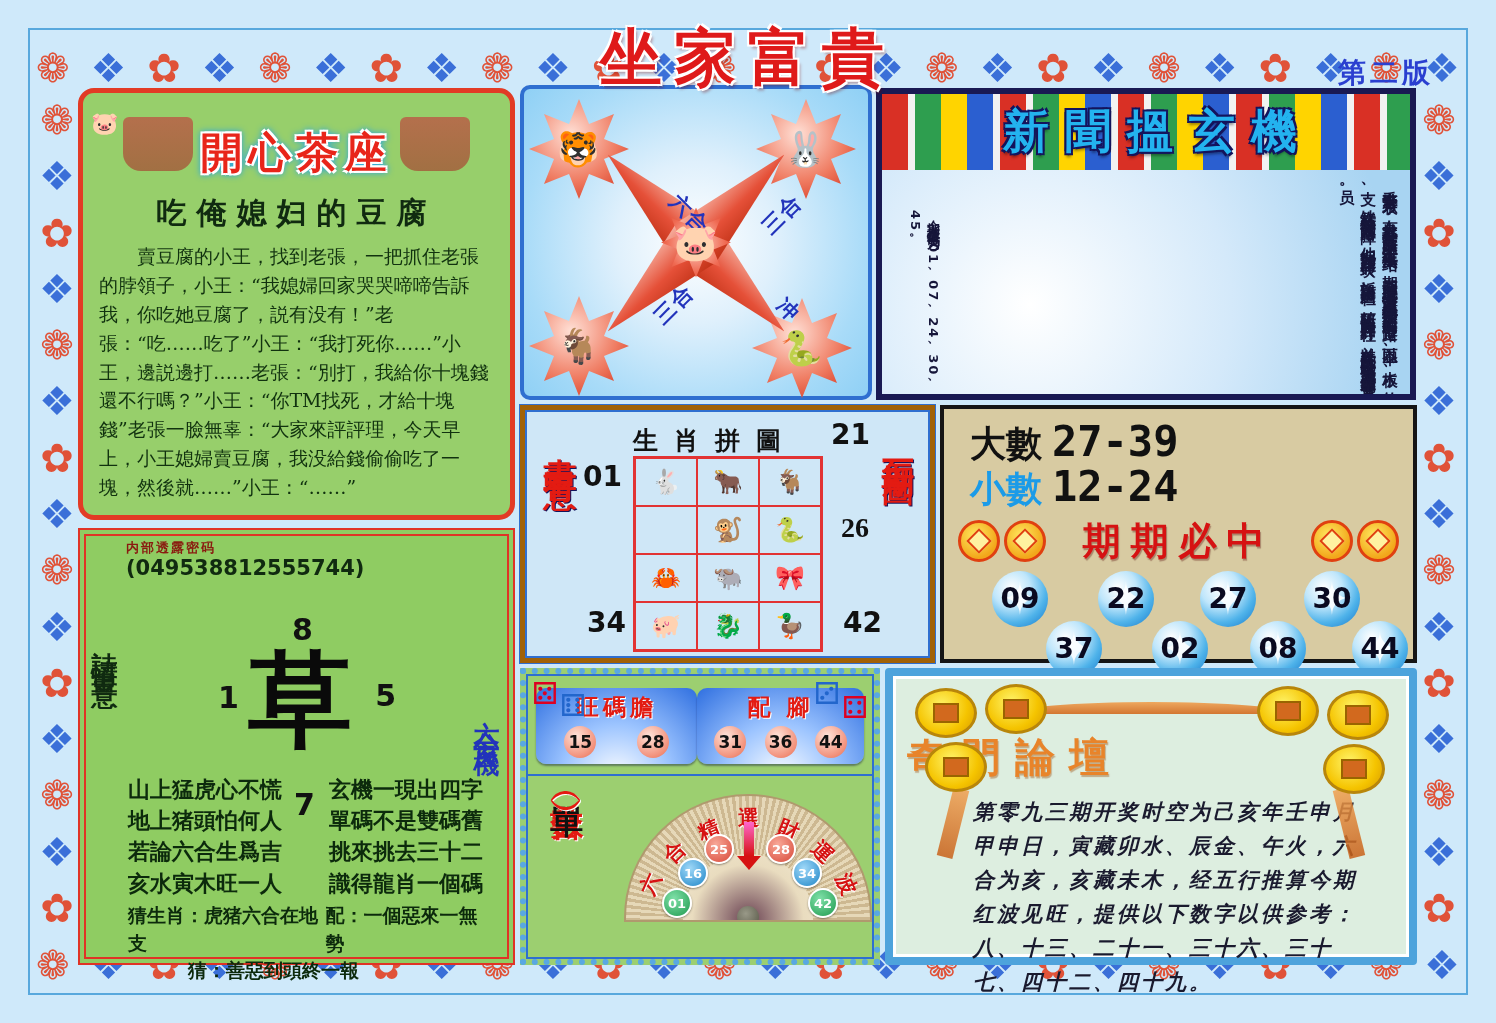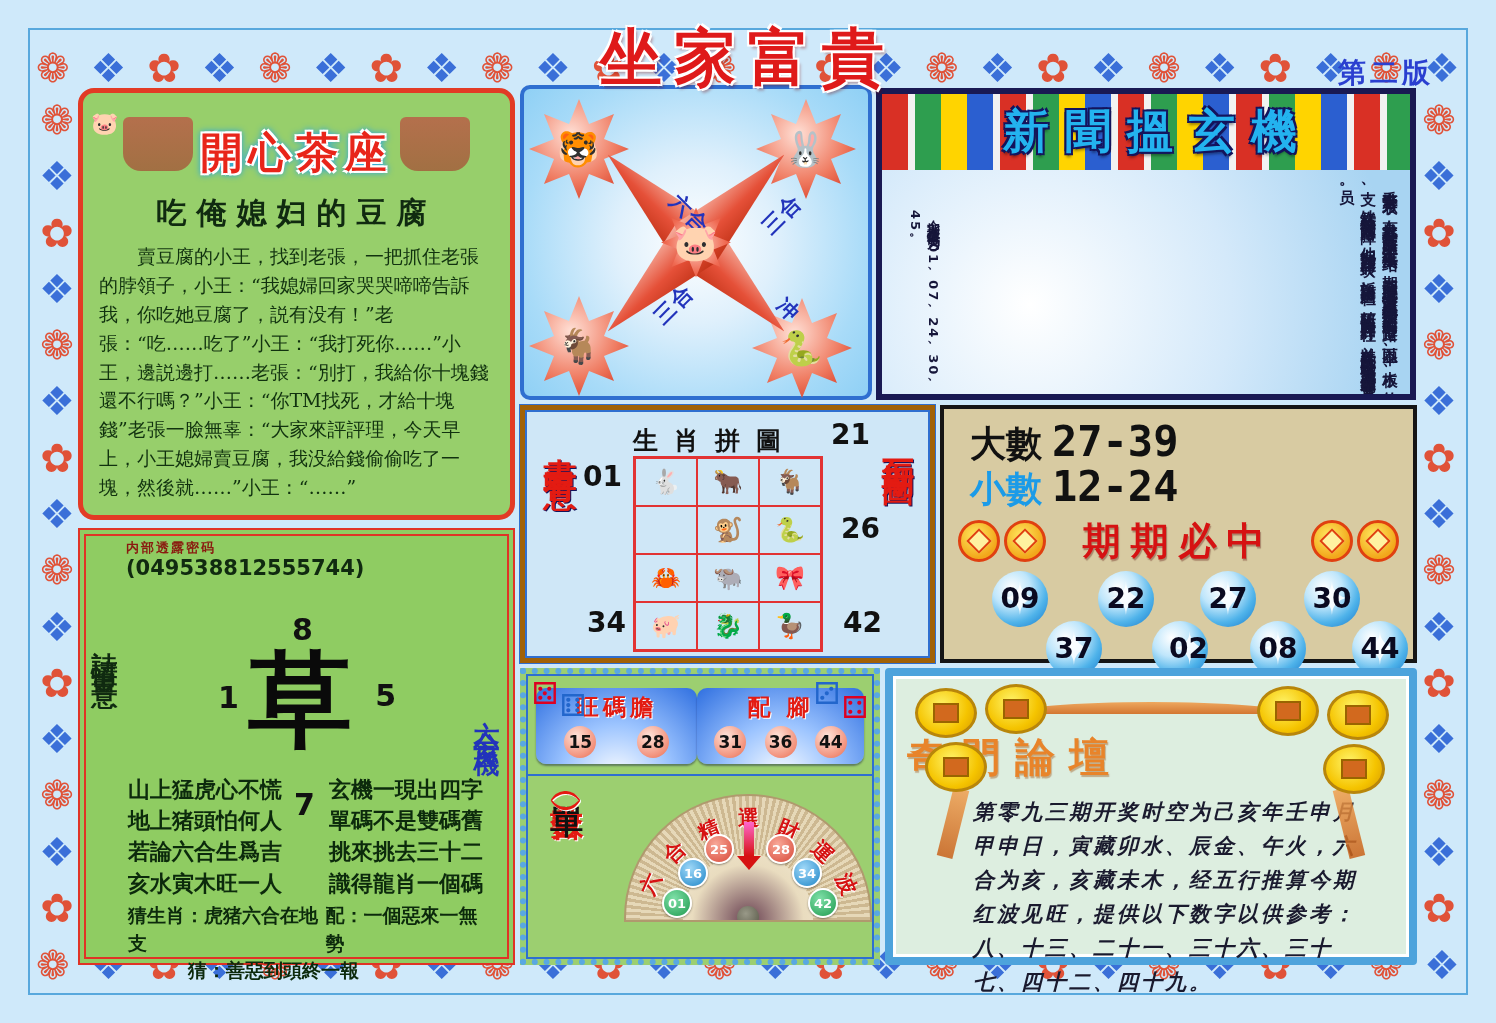--- a/index.html
+++ b/index.html
@@ -85,21 +85,21 @@
         text-shadow:-2px -2px 0 #14145c,2px -2px 0 #14145c,-2px 2px 0 #14145c,2px 2px 0 #14145c,0 4px 3px rgba(0,0,0,.4);}
   .news-body{position:relative;height:224px;background:radial-gradient(circle at 28% 60%,#ffffff,#d4e9fa 50%,#a8d4f2 90%);overflow:hidden;}
   .news-text{position:absolute;top:8px;bottom:8px;right:10px;writing-mode:vertical-rl;
         font-size:15.5px;line-height:1.4;letter-spacing:2px;color:#16163a;font-weight:bold;}
   .news-note{position:absolute;top:40px;left:24px;writing-mode:vertical-rl;font-size:13px;letter-spacing:2px;color:#16163a;font-weight:bold;}
   
   .puzzle{left:520px;top:405px;width:415px;height:258px;background:#cfe7f7;
         border:5px solid #a16207;box-shadow:inset 0 0 0 2px #2f6fd0,0 0 0 1px #2f6fd0;}
   .pz-head{position:absolute;left:108px;top:14px;font-size:25px;font-weight:bold;color:#111;letter-spacing:16px;}
   .pz-num{position:absolute;font-size:28px;font-weight:bold;color:#111;}
-  .pz-n21{left:306px;top:8px;} .pz-n07{left:58px;top:50px;} .pz-n26{left:316px;top:102px;}
+  .pz-n21{left:306px;top:8px;} .pz-n07{left:58px;top:50px;} .pz-n26{left:316px;top:102px;font-family:Liberation Serif, serif;}
   .pz-n34{left:62px;top:196px;} .pz-n42{left:318px;top:196px;}
   .pz-side{position:absolute;font-size:33px;font-weight:900;color:#e31b12;letter-spacing:6px;text-shadow:1px 1px 0 #14145c;}
   .pz-left{left:12px;top:22px;} .pz-right{right:10px;top:22px;}
   .pz-grid{position:absolute;left:108px;top:46px;width:186px;height:192px;display:grid;
         grid-template-columns:repeat(3,1fr);grid-template-rows:repeat(4,1fr);border:2px solid #e23333;}
   .pz-cell{border:1px solid #e23333;display:flex;align-items:center;justify-content:center;font-size:24px;overflow:hidden;}
   
   .lucky{left:940px;top:405px;width:477px;height:258px;background:#d8cba2;border:4px solid #151515;padding:10px 12px;}
   .lk-top{display:flex;align-items:flex-start;}
   .lk-pill{width:208px;height:62px;background:#fefefe;border:3px dashed #2a6fd0;border-radius:32px;
@@ -419,21 +419,21 @@
         </div>
       <div class="lball" style="left:244px;top:0;">
           <span>27</span>
         </div>
       <div class="lball" style="left:348px;top:0;">
           <span>30</span>
         </div>
       <div class="lball" style="left:90px;top:50px;">
           <span>37</span>
         </div>
-      <div class="lball" style="left:196px;top:50px;justify-content:flex-end;">
+      <div class="lball" style="left:196px;top:50px;">
           <span>02</span>
         </div>
       <div class="lball" style="left:294px;top:50px;">
           <span>08</span>
         </div>
       <div class="lball" style="left:396px;top:50px;">
           <span>44</span>
         </div>
     </div>
   </div>

